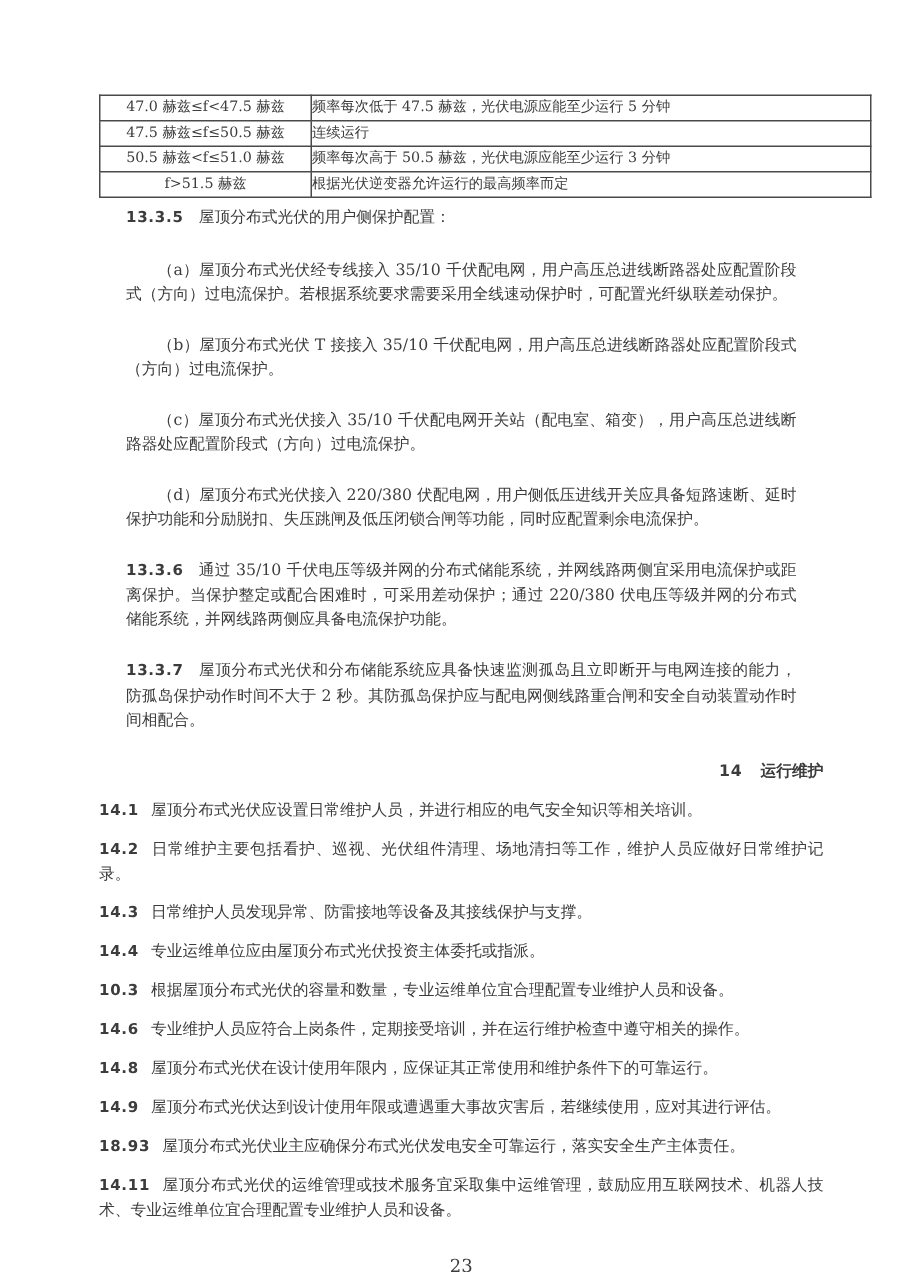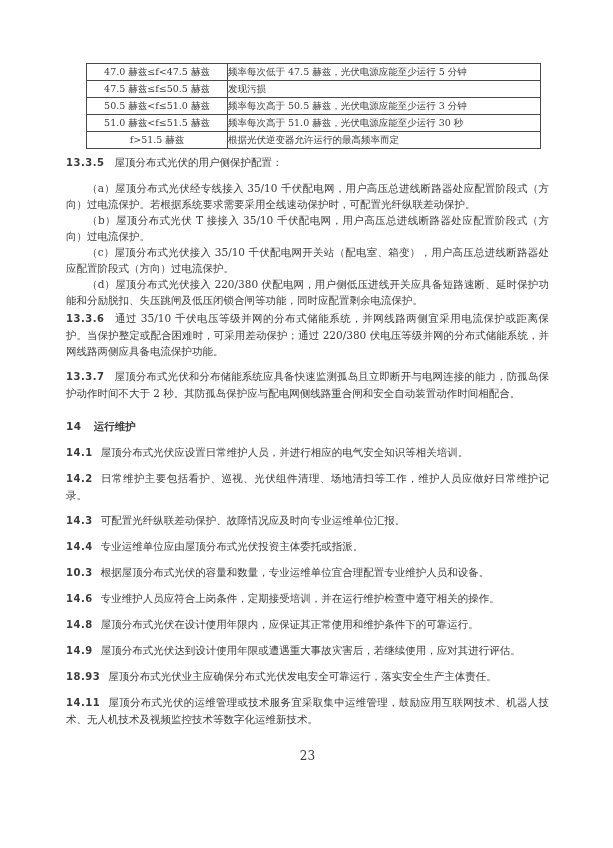--- a/index.html
+++ b/index.html
@@ -17,22 +17,21 @@
     overflow: hidden;
     box-sizing: border-box;
     padding-top: 63px;
   }
   .content {
     margin: 0 64px 0 66px;
   }
   
   table.freq {
     border-collapse: collapse;
-    margin-left: 20px;
-    width: 455px;
+    width: 515px;
     table-layout: fixed;
   }
   table.freq td {
     border: 1px solid #4a4a4a;
     height: 16px;
     font-size: 9.5px;
     line-height: 1.1;
     padding: 0 0 0 0;
     vertical-align: middle;
   }
@@ -41,21 +40,21 @@
     text-align: center;
   }
   td.req-cell {
     padding-left: 7px;
     text-align: left;
   }
   
   .clause, .subclause {
     font-size: 10.5px;
     line-height: 16px;
-    margin: 0;
+    margin: 18px;
     text-align: justify;
   }
   .clause-num {
     font-family: "DejaVu Sans", sans-serif;
     font-weight: bold;
     font-size: 10px;
     margin-right: 10px;
     letter-spacing: 0.5px;
   }
   .clause-13-3-5 { margin-top: 5px; }
@@ -64,20 +63,21 @@
   .clause-13-3-6 { margin-top: 2px; }
   .clause-13-3-7 { margin-top: 9px; }
   
   .sec-heading {
     margin: 17px 0 0 0;
     font-family: "DejaVu Sans", sans-serif;
     font-weight: bold;
     font-size: 10.5px;
     line-height: 17px;
     color: #3c3c3c;
+    text-align: right;
   }
   .sec-heading .sec-num { margin-right: 12px; letter-spacing: 0.5px; }
   .item {
     font-size: 10.5px;
     line-height: 16px;
     margin: 9px 0 0 0;
     text-align: justify;
   }
   .item .clause-num { margin-right: 8px; }
   
@@ -95,29 +95,25 @@
   <div class="content">
 
     <table class="freq">
       <tbody>
         <tr>
           <td class="range-cell">47.0 赫兹≤f&lt;47.5 赫兹</td>
           <td class="req-cell">频率每次低于 47.5 赫兹，光伏电源应能至少运行 5 分钟</td>
         </tr>
         <tr>
           <td class="range-cell">47.5 赫兹≤f≤50.5 赫兹</td>
-          <td class="req-cell">发现污损</td>
+          <td class="req-cell">连续运行</td>
         </tr>
         <tr>
           <td class="range-cell">50.5 赫兹&lt;f≤51.0 赫兹</td>
           <td class="req-cell">频率每次高于 50.5 赫兹，光伏电源应能至少运行 3 分钟</td>
-        </tr>
-        <tr>
-          <td class="range-cell">51.0 赫兹&lt;f≤51.5 赫兹</td>
-          <td class="req-cell">频率每次高于 51.0 赫兹，光伏电源应能至少运行 30 秒</td>
         </tr>
         <tr>
           <td class="range-cell">f&gt;51.5 赫兹</td>
           <td class="req-cell">根据光伏逆变器允许运行的最高频率而定</td>
         </tr>
       </tbody>
     </table>
 
     <p class="clause clause-13-3-5">
       <span class="clause-num">13.3.5</span><span>屋顶分布式光伏的用户侧保护配置：</span>
@@ -142,42 +138,42 @@
       <span class="sec-num">14</span><span>运行维护</span>
     </p>
 
     <p class="item">
       <span class="clause-num">14.1</span><span>屋顶分布式光伏应设置日常维护人员，并进行相应的电气安全知识等相关培训。</span>
     </p>
     <p class="item">
       <span class="clause-num">14.2</span><span>日常维护主要包括看护、巡视、光伏组件清理、场地清扫等工作，维护人员应做好日常维护记录。</span>
     </p>
     <p class="item">
-      <span class="clause-num">14.3</span><span>可配置光纤纵联差动保护、故障情况应及时向专业运维单位汇报。</span>
+      <span class="clause-num">14.3</span><span>日常维护人员发现异常、防雷接地等设备及其接线保护与支撑。</span>
     </p>
     <p class="item">
       <span class="clause-num">14.4</span><span>专业运维单位应由屋顶分布式光伏投资主体委托或指派。</span>
     </p>
     <p class="item">
       <span class="clause-num">10.3</span><span>根据屋顶分布式光伏的容量和数量，专业运维单位宜合理配置专业维护人员和设备。</span>
     </p>
     <p class="item">
       <span class="clause-num">14.6</span><span>专业维护人员应符合上岗条件，定期接受培训，并在运行维护检查中遵守相关的操作。</span>
     </p>
     <p class="item">
       <span class="clause-num">14.8</span><span>屋顶分布式光伏在设计使用年限内，应保证其正常使用和维护条件下的可靠运行。</span>
     </p>
     <p class="item">
       <span class="clause-num">14.9</span><span>屋顶分布式光伏达到设计使用年限或遭遇重大事故灾害后，若继续使用，应对其进行评估。</span>
     </p>
     <p class="item">
       <span class="clause-num">18.93</span><span>屋顶分布式光伏业主应确保分布式光伏发电安全可靠运行，落实安全生产主体责任。</span>
     </p>
     <p class="item">
-      <span class="clause-num">14.11</span><span>屋顶分布式光伏的运维管理或技术服务宜采取集中运维管理，鼓励应用互联网技术、机器人技术、无人机技术及视频监控技术等数字化运维新技术。</span>
+      <span class="clause-num">14.11</span><span>屋顶分布式光伏的运维管理或技术服务宜采取集中运维管理，鼓励应用互联网技术、机器人技术、专业运维单位宜合理配置专业维护人员和设备。</span>
     </p>
 
     <div class="footer">
       <span>23</span>
     </div>
 
   </div>
 </div>
 
 </body></html>

